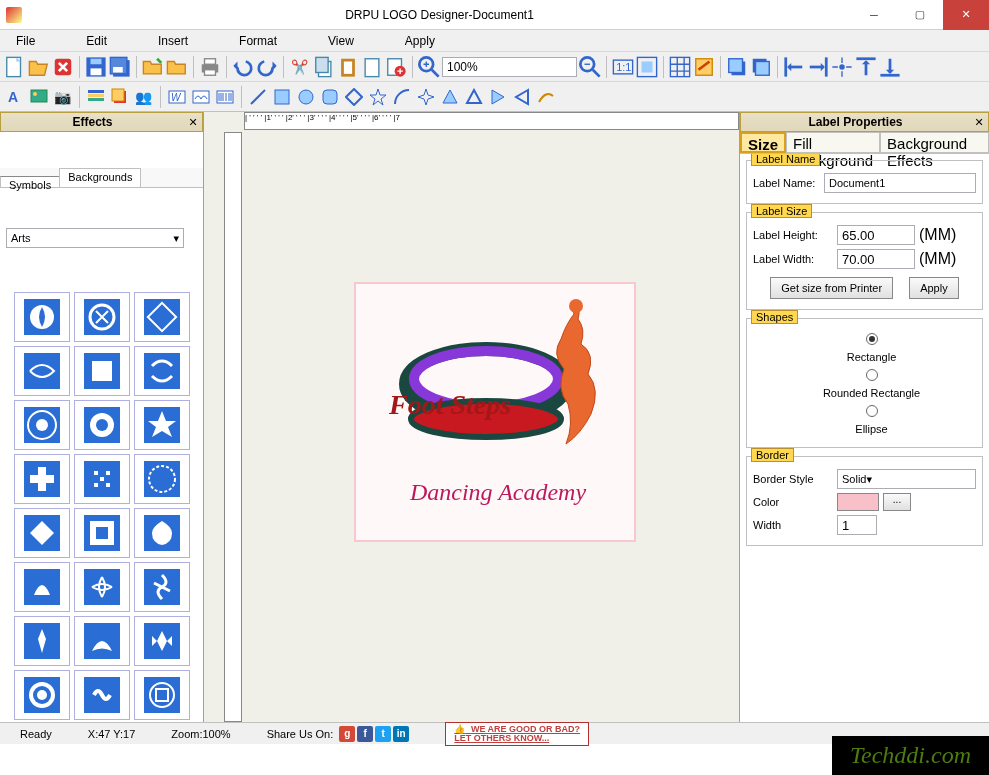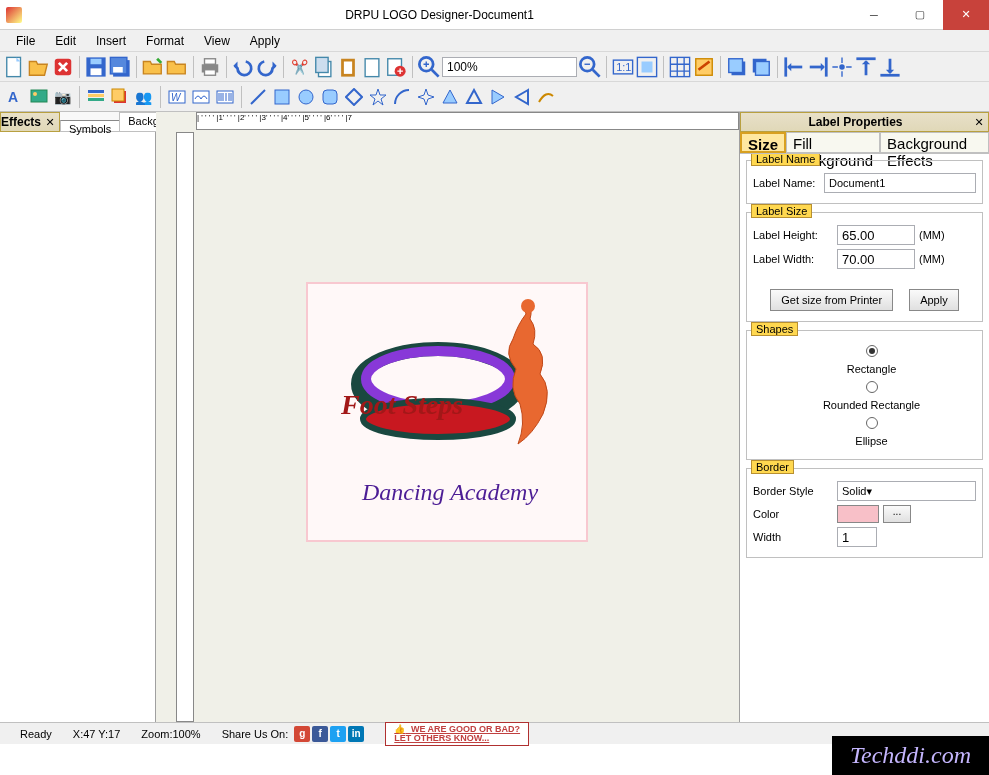--- a/index.html
+++ b/index.html
@@ -6,79 +6,79 @@
 body { width: 989px; height: 775px; background: #fff; overflow: hidden; position: relative; }
 
 .titlebar { height: 30px; background: #fff; display: flex; align-items: center; border-bottom: 1px solid #d0d0d0; }
 .titlebar-icon { width: 16px; height: 16px; margin: 0 6px; background: linear-gradient(135deg,#d33,#ff8); border-radius: 2px; }
 .titlebar-text { flex: 1; text-align: center; font-size: 12px; color: #000; }
 .win-btns { display: flex; }
 .win-btn { width: 46px; height: 30px; display: flex; align-items: center; justify-content: center; font-size: 11px; }
 .win-btn.close { background: #c8423b; color: #fff; }
 .win-btn.min, .win-btn.max { color: #333; }
 
-.menubar { height: 22px; background: #f0f0f0; display: flex; align-items: center; padding-left: 6px; border-bottom: 1px solid #d8d8d8; }
+.menubar { height: 22px; background: #f0f0f0; display: flex; align-items: center; padding-left: 6px; border-bottom: 1px solid #d8d8d8; gap: 31px; }
 .menu-item { padding: 2px 10px; font-size: 12px; }
 
 .toolbar { height: 30px; background: #f0f0f0; display: flex; align-items: center; padding: 0 4px; border-bottom: 1px solid #d8d8d8; gap: 2px; }
 .toolbar2 { height: 30px; background: #f0f0f0; display: flex; align-items: center; padding: 0 4px; border-bottom: 1px solid #c0c0c0; gap: 2px; }
 .tb-icon { width: 22px; height: 22px; display: flex; align-items: center; justify-content: center; font-size: 14px; cursor: pointer; border-radius: 2px; }
 .tb-sep { width: 1px; height: 22px; background: #c0c0c0; margin: 0 3px; }
 .zoom-input { width: 135px; height: 20px; border: 1px solid #abadb3; font-size: 12px; padding: 0 4px; }
 
 .main-area { height: 610px; display: flex; background: #f0f0e8; }
 
 
-.left-panel { width: 156px; background: #fff; border-right: 1px solid #a0a0a0; display: flex; flex-direction: row; }
+.left-panel { width: 204px; background: #fff; border-right: 1px solid #a0a0a0; display: flex; flex-direction: column; gap: 36px; }
 .panel-header { height: 20px; background: linear-gradient(#e8e0c8,#e0d8b8); border: 1px solid #b8a040; display: flex; align-items: center; }
 .panel-header-text { flex: 1; text-align: center; font-size: 12px; font-weight: bold; }
 .panel-close { width: 18px; text-align: center; font-size: 11px; cursor: pointer; }
 .tab-row { height: 20px; display: flex; background: #f8f8f8; border-bottom: 1px solid #c0c0c0; }
 .tab { padding: 2px 8px; font-size: 11px; border: 1px solid #c0c0c0; border-bottom: none; background: #fff; margin-right: -1px; }
 .tab.active { background: #fff; border-top: 1px solid #888; margin-top: 8px; }
 .dropdown { width: 178px; height: 20px; margin: 4px 6px; border: 1px solid #abadb3; font-size: 11px; padding: 0 4px; background: #fff; display: flex; align-items: center; justify-content: space-between; }
 .symbol-grid { flex: 1; overflow-y: auto; padding: 4px; display: grid; grid-template-columns: repeat(3, 56px); gap: 4px; justify-content: center; }
 .symbol-cell { width: 56px; height: 50px; border: 1px solid #b0b0e0; background: #fff; display: flex; align-items: center; justify-content: center; }
 .symbol-cell svg { width: 40px; height: 40px; }
 
 
 .canvas-area { flex: 1; position: relative; background: #f0f0e8; }
 .ruler-h { position: absolute; left: 40px; top: 0; right: 0; height: 18px; background: #fff; border: 1px solid #888; font-size: 8px; }
 .ruler-v { position: absolute; left: 20px; top: 20px; width: 18px; bottom: 0; background: #fff; border: 1px solid #888; }
 .canvas { position: absolute; left: 150px; top: 170px; width: 282px; height: 260px; background: #fff8f8; border: 2px solid #f8c8d0; }
 .logo-text1 { position: absolute; left: 33px; top: 105px; font: italic bold 28px 'Times New Roman', serif; color: #a21818; }
-.logo-text2 { position: absolute; left: 12px; top: 195px; font: italic 24px 'Times New Roman', serif; color: #4c1d95; width: 260px; text-align: center; }
+.logo-text2 { position: absolute; left: 12px; top: 195px; font: italic 24px 'Times New Roman', serif; color: #be185d; width: 260px; text-align: center; }
 .logo-ellipse { position: absolute; left: 40px; top: 35px; width: 180px; height: 140px; }
 
 
 .right-panel { width: 250px; background: #fff; border-left: 1px solid #a0a0a0; display: flex; flex-direction: column; }
 .prop-tabs { height: 22px; background: #f8f8f8; display: flex; border-bottom: 1px solid #c0c0c0; }
 .prop-tab { padding: 2px 6px; font-size: 15px; border: 1px solid #c0c0c0; background: #f8f8f0; }
 .prop-tab.active { border: 2px solid #d8a020; background: #ffe8a0; font-weight: bold; }
 .prop-body { flex: 1; padding: 6px; overflow-y: auto; }
 .fieldset { border: 1px solid #c0c0c0; margin-bottom: 8px; padding: 8px 6px 6px; position: relative; }
 .fieldset-label { position: absolute; top: -9px; left: 4px; background: #ffd850; border: 1px solid #b89030; padding: 0 4px; font-size: 11px; }
 .field-row { display: flex; align-items: center; margin: 4px 0; font-size: 11px; gap: 4px; }
 .field-row label { width: 80px; }
 .field-input { flex: 1; height: 20px; border: 1px solid #abadb3; font-size: 11px; padding: 0 4px; }
 .spin-input { width: 78px; height: 20px; border: 1px solid #abadb3; font-size: 13px; padding: 0 4px; display: flex; align-items: center; }
-.unit { font-size: 11px; }
+.unit { font-size: 16px; }
 .btn { height: 22px; padding: 0 10px; border: 1px solid #888; background: linear-gradient(#fafafa,#e0e0e0); font-size: 11px; cursor: pointer; }
 .radio-row { display: flex; align-items: center; gap: 6px; margin: 6px 0 6px 14px; font-size: 11px; flex-direction: column; }
 .radio { width: 12px; height: 12px; border: 1px solid #666; border-radius: 50%; display: inline-flex; align-items: center; justify-content: center; }
 .radio.checked::after { content: ''; width: 6px; height: 6px; background: #333; border-radius: 50%; }
 .color-swatch { width: 42px; height: 18px; border: 1px solid #888; background: #f8c0c8; }
 .color-btn { width: 28px; height: 18px; border: 1px solid #888; background: linear-gradient(#fafafa,#e0e0e0); font-size: 10px; text-align: center; }
 
-.statusbar { height: 22px; background: #f0f0f0; border-top: 1px solid #c0c0c0; display: flex; align-items: center; font-size: 11px; padding: 0 20px; gap: 21px; }
+.statusbar { height: 22px; background: #f0f0f0; border-top: 1px solid #c0c0c0; display: flex; align-items: center; font-size: 11px; padding: 0 20px; gap: 36px; }
 .share-icons { display: flex; gap: 2px; }
 .share-icon { width: 16px; height: 16px; border-radius: 2px; display: inline-flex; align-items: center; justify-content: center; font-size: 10px; color: #fff; font-weight: bold; }
 .feedback-btn { border: 1px solid #b03030; padding: 2px 8px; font: bold 9px monospace; color: #c04040; background: #fff; line-height: 1; text-decoration: underline; }
 
-.watermark { position: absolute; bottom: 0; right: 0; background: #000; color: #c4b5fd; font: italic 24px Georgia,serif; padding: 6px 18px; }
+.watermark { position: absolute; bottom: 0; right: 0; background: #000; color: #4d7c0f; font: italic 24px Georgia,serif; padding: 6px 18px; }
 
 
 .shape-ico { width: 18px; height: 18px; }
 </style>
 </head>
 <body>
 
 <div class="titlebar">
   <div class="titlebar-icon"></div>
   <div class="titlebar-text">DRPU LOGO Designer-Document1</div>
@@ -633,21 +633,21 @@
         <div class="field-row">
           <label>Label Height:</label>
           <input class="spin-input" value="65.00" style="">
           <span class="unit">(MM)</span>
         </div>
         <div class="field-row">
           <label>Label Width:</label>
           <input class="spin-input" value="70.00" style="">
           <span class="unit">(MM)</span>
         </div>
-        <div class="field-row" style="justify-content:center;gap:16px;margin-top:20px">
+        <div class="field-row" style="justify-content:center;gap:16px;margin-top:8px">
           <button class="btn">Get size from Printer</button>
           <button class="btn">Apply</button>
         </div>
       </div>
       <div class="fieldset">
         <div class="fieldset-label">Shapes</div>
         <div class="radio-row">
             <span class="radio checked"></span>
             <span>Rectangle</span>
           </div>

